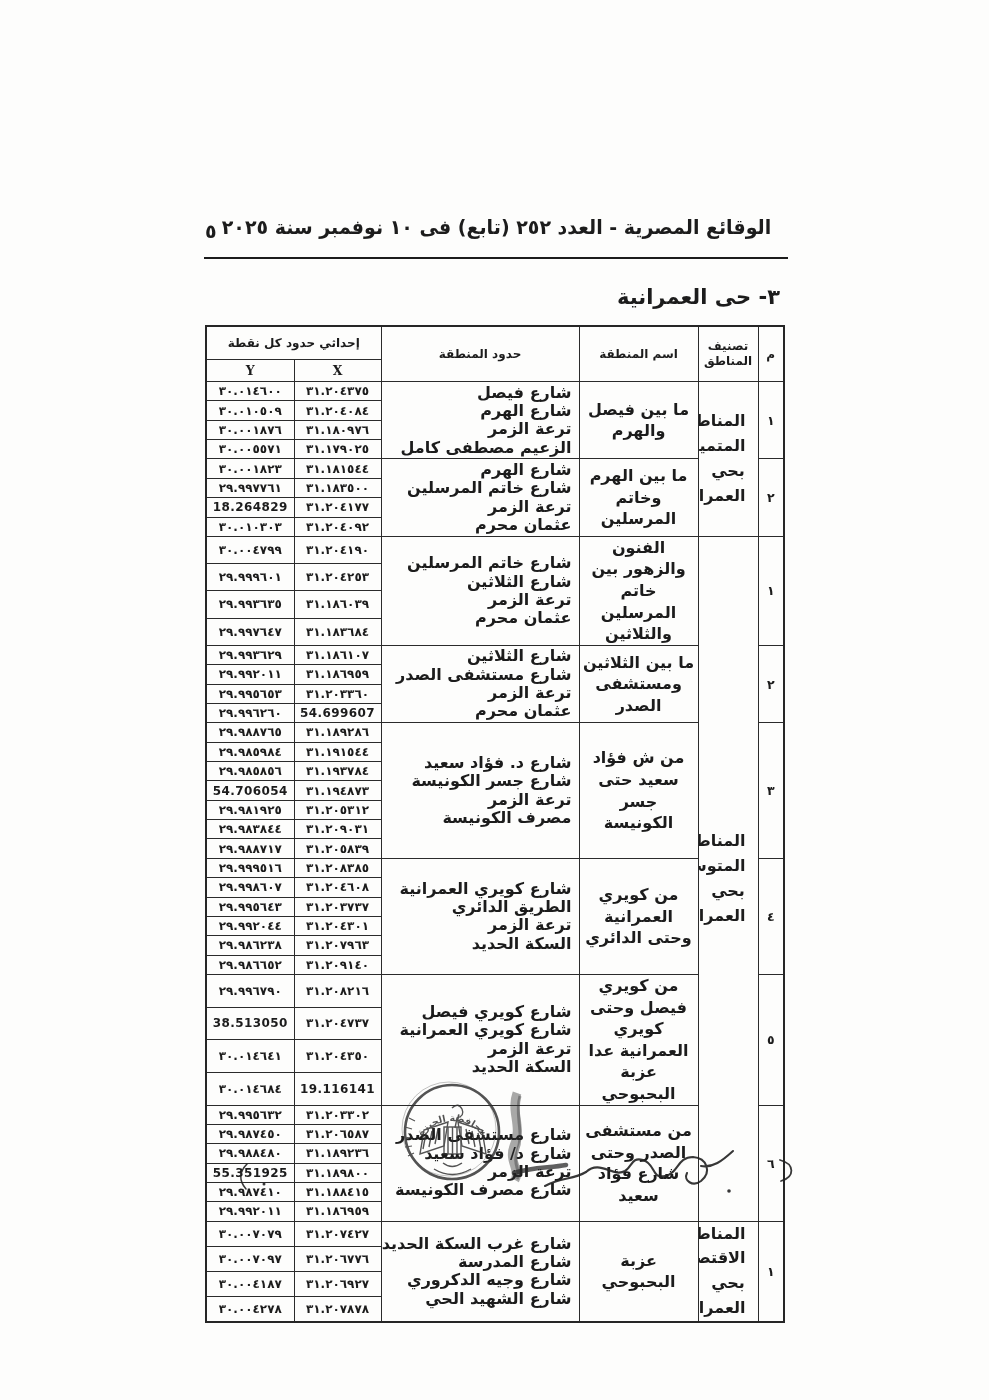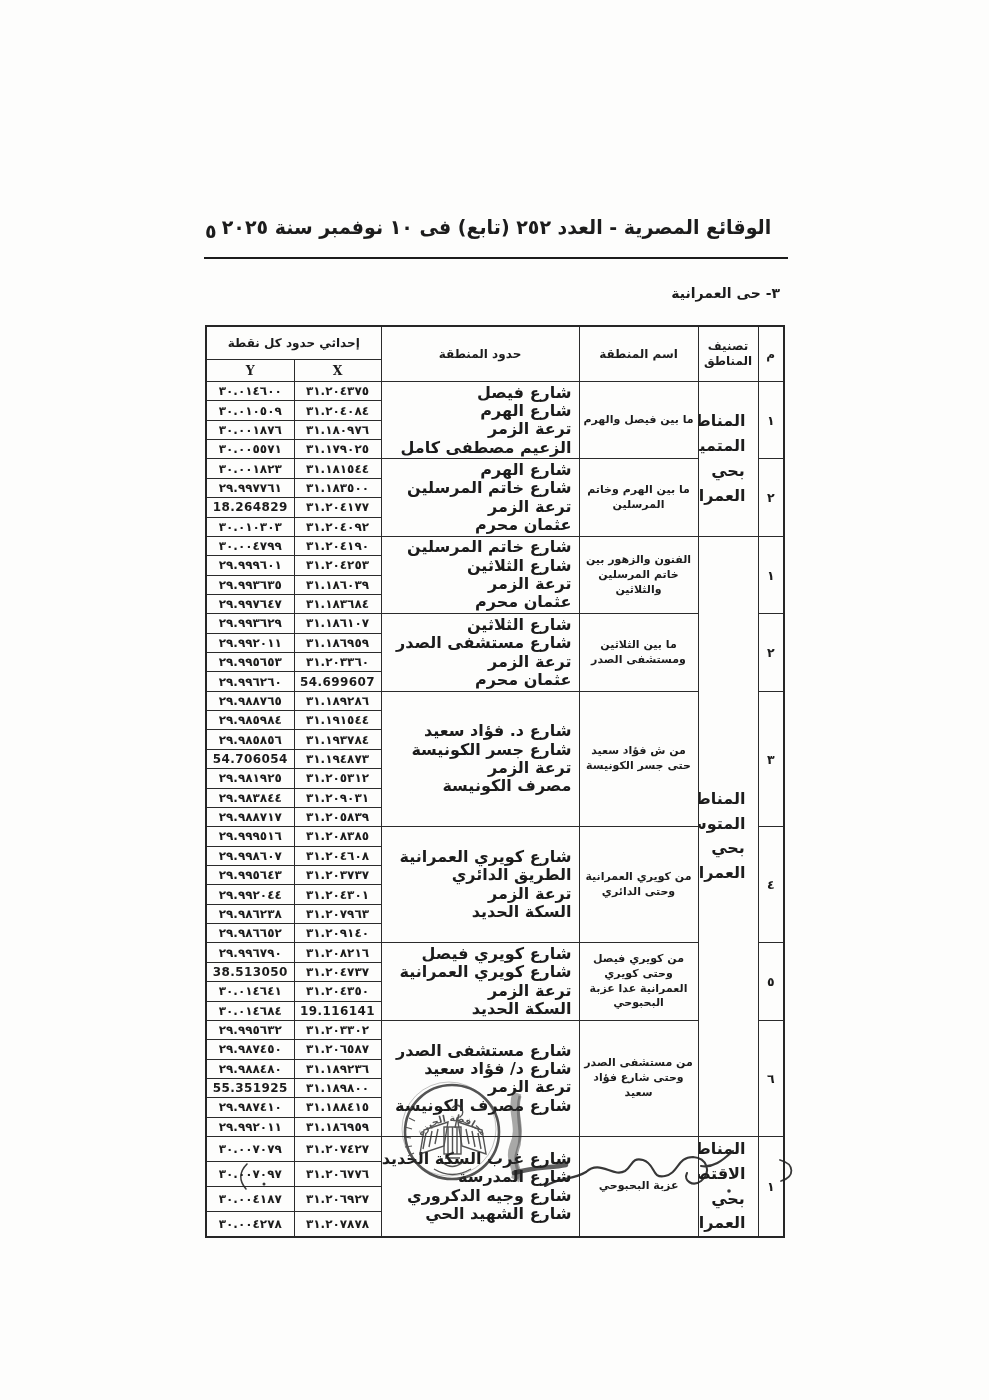--- a/index.html
+++ b/index.html
@@ -12,35 +12,35 @@
   .doc-header{position:absolute;top:216px;left:205px;width:583px;height:36px;direction:rtl;}
   .doc-title{
     display:block;text-align:center;font-size:19px;font-weight:bold;
     letter-spacing:.2px;transform:scaleY(1.05);
   }
   .page-num{
     position:absolute;left:0;top:4px;font-size:19px;font-weight:bold;
   }
   .header-rule{position:absolute;top:257px;left:204px;width:584px;border-top:2.2px solid #1c1c1c;}
   .section-title{
-    position:absolute;top:285px;right:209px;font-size:14px;font-weight:bold;direction:rtl;
+    position:absolute;top:285px;right:209px;font-size:21px;font-weight:bold;direction:rtl;
   }
   
   .table-wrap{position:absolute;top:325px;left:205px;width:578px;}
   table{
     width:578px;border-collapse:collapse;table-layout:fixed;direction:rtl;
     border:2px solid #262626;
   }
   th,td{border:1.2px solid #2b2b2b;vertical-align:middle;overflow:hidden;}
   thead th{font-weight:bold;font-size:12px;text-align:center;padding:1px 2px;line-height:1.25;}
   thead tr.main-hd th{height:30px;}
   thead tr.sub-hd th{height:19px;font-family:"DejaVu Serif",serif;font-size:12.5px;}
   tbody td{height:18.37px;padding:0 2px;font-weight:bold;font-size:12px;text-align:center;}
   td.num{direction:ltr;font-size:12px;letter-spacing:.4px;white-space:nowrap;}
-  td.name-cell{font-size:11px;line-height:1.35;padding:0 3px;}
+  td.name-cell{font-size:16px;line-height:1.35;padding:0 3px;}
   td.bound-cell{padding:0;}
   .bline{height:18.37px;line-height:18.37px;text-align:right;padding-right:7px;font-weight:bold;font-size:16px;white-space:nowrap;}
   td.class-cell{font-size:16px;line-height:1.55;padding:0 12px;}
   td.serial-cell{font-size:12.5px;}
   
   .overlay{position:absolute;left:0;top:0;pointer-events:none;}
 </style>
 </head>
 <body>
 

